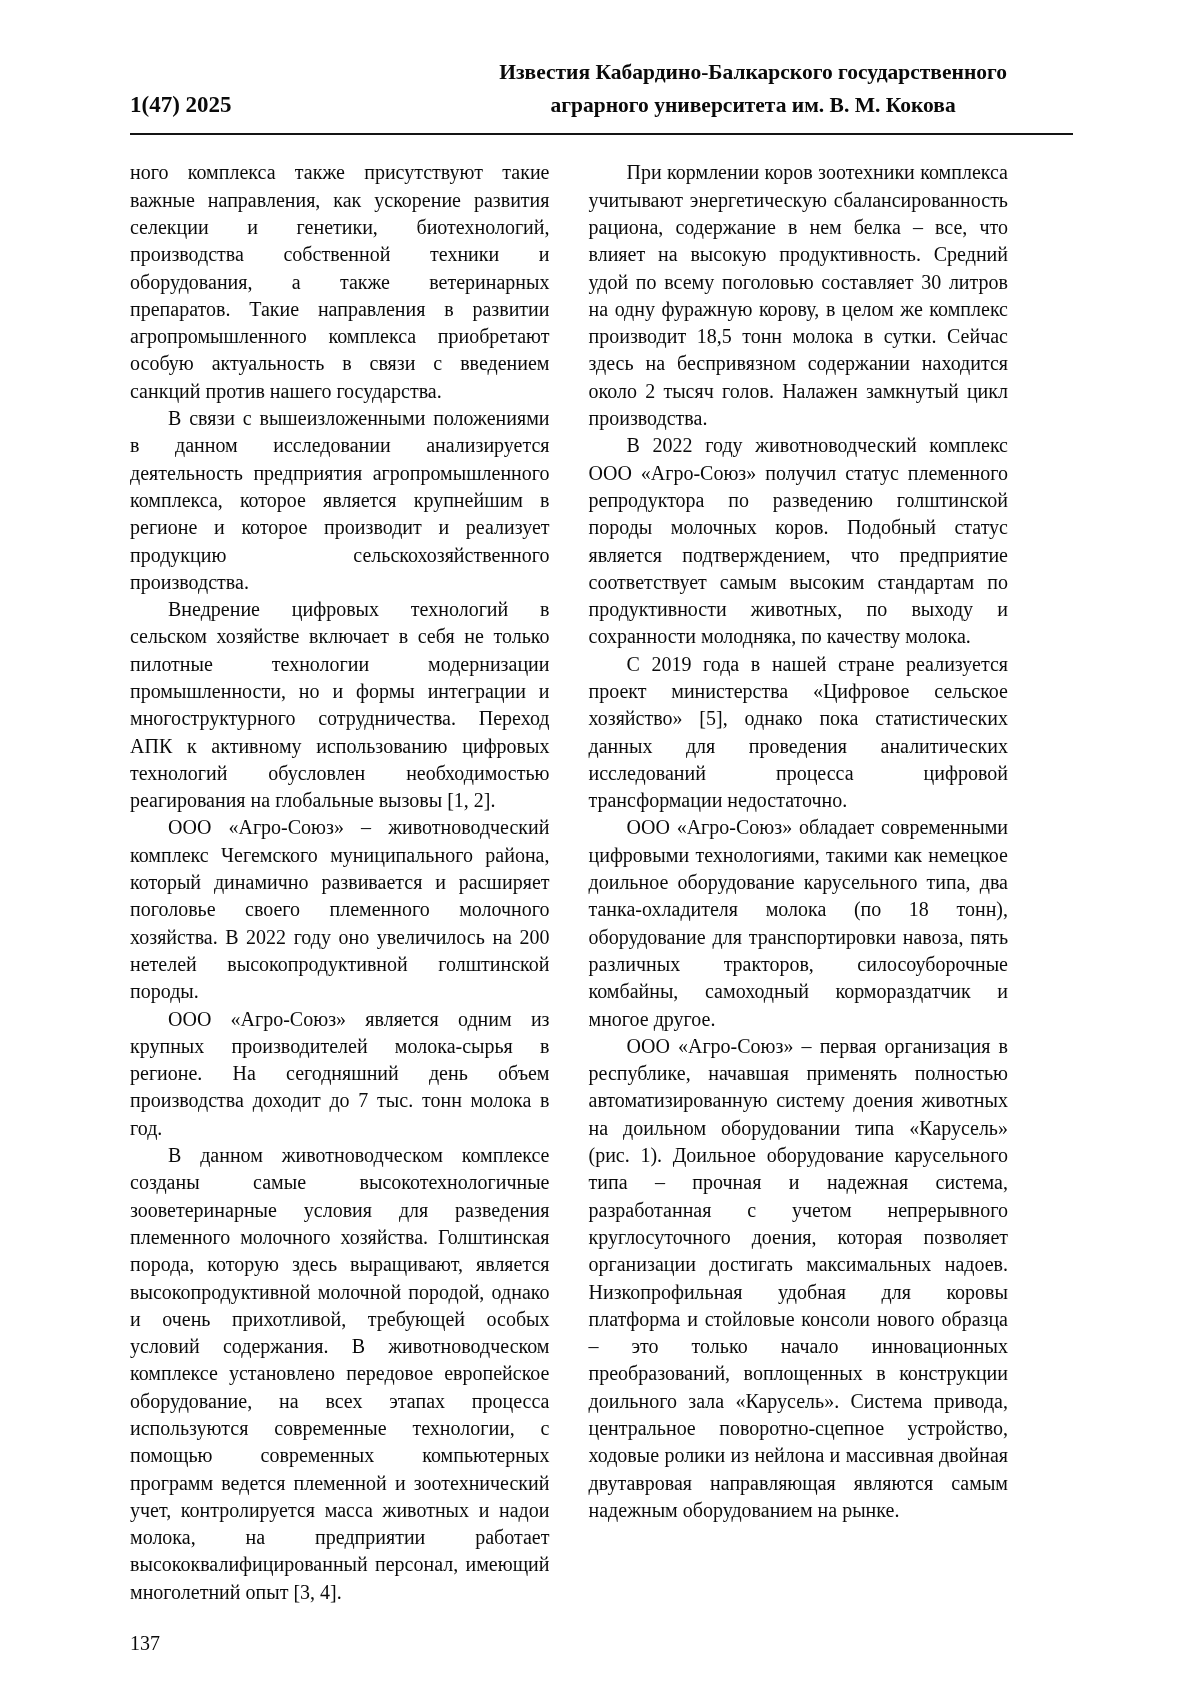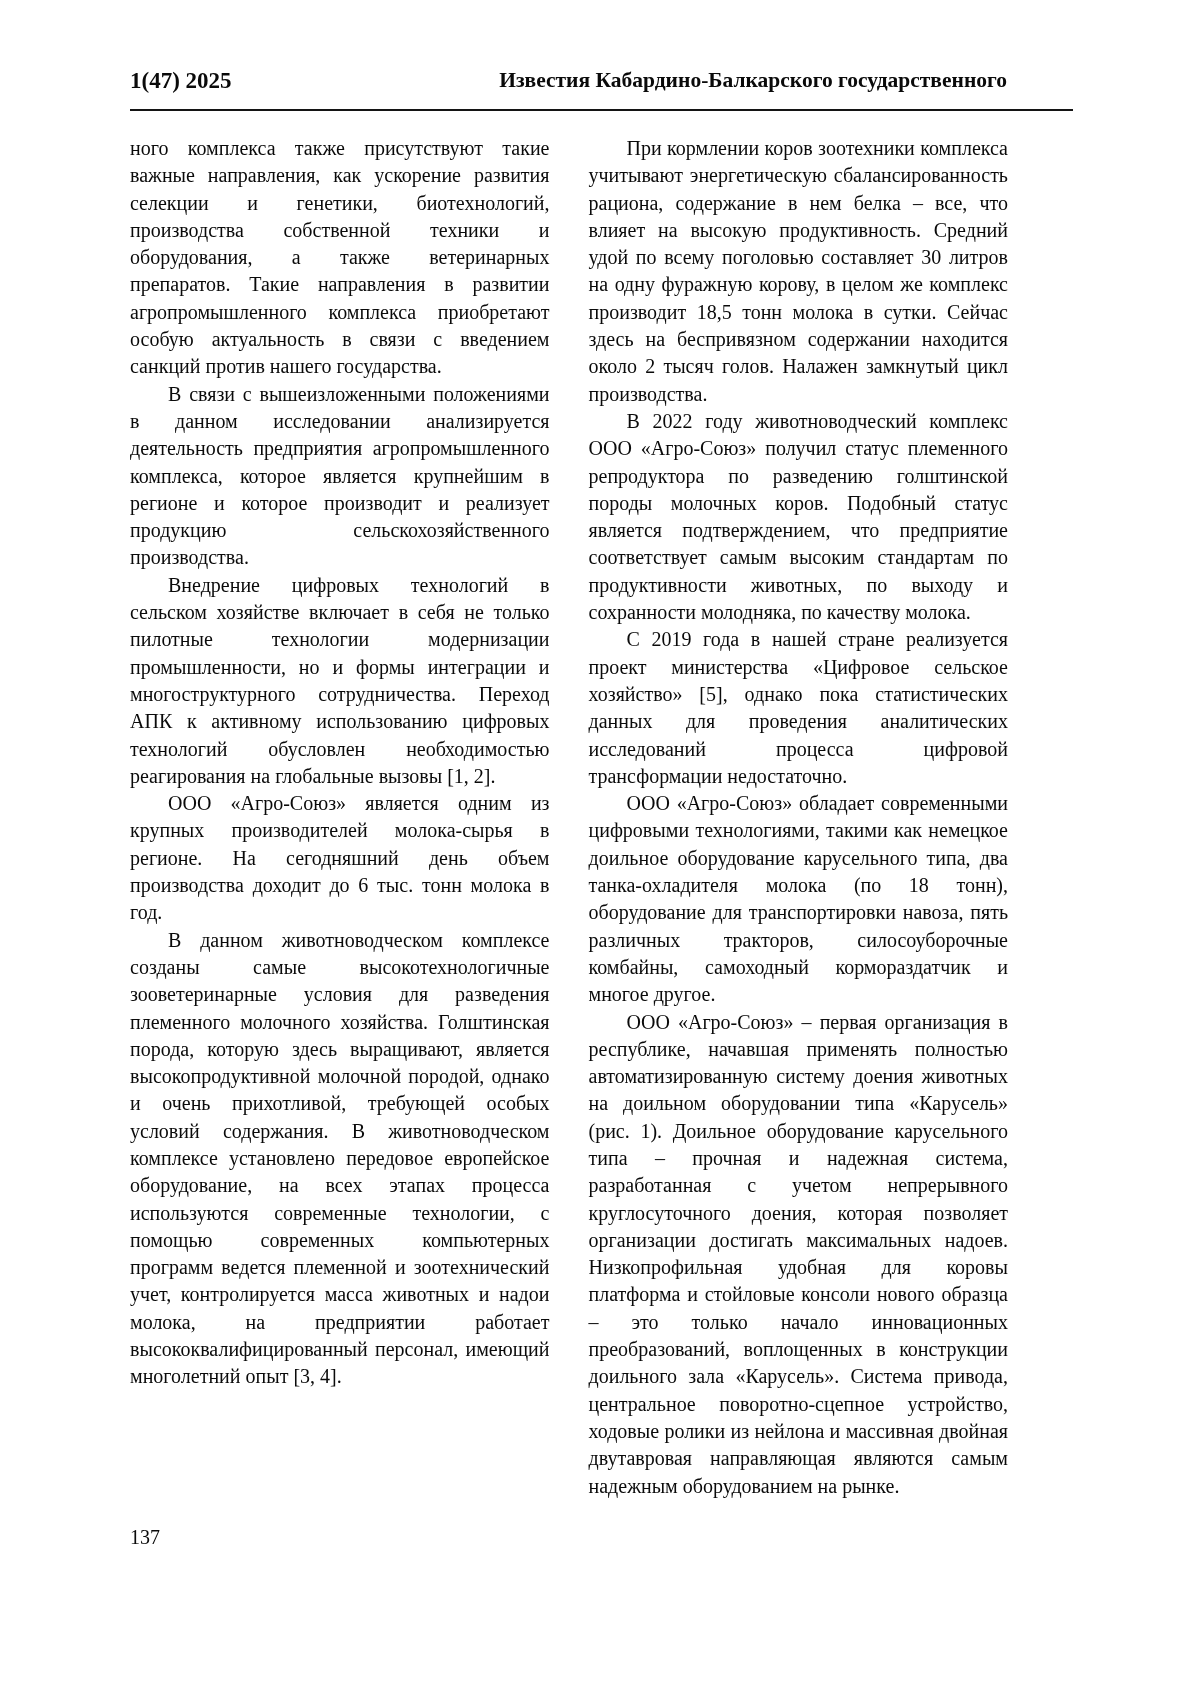--- a/index.html
+++ b/index.html
@@ -67,32 +67,34 @@
 </style>
 </head>
 <body>
 
 <div class="page">
 
   <header class="header">
     <div class="issue">1(47) 2025</div>
     <div class="journal-title">
       <div>Известия Кабардино-Балкарского государственного</div>
+      <div>аграрного университета им. В. М. Кокова</div>
     </div>
   </header>
 
   <div class="rule"></div>
 
   <main class="columns">
 
     <section class="col">
       <p class="no-indent">ного комплекса также присутствуют такие важные направления, как ускорение развития селекции и генетики, биотехнологий, производства собственной техники и оборудования, а также ветеринарных препаратов. Такие направления в развитии агропромышленного комплекса приобретают особую актуальность в связи с введением санкций против нашего государства.</p>
       <p>В связи с вышеизложенными положениями в данном исследовании анализируется деятельность предприятия агропромышленного комплекса, которое является крупнейшим в регионе и которое производит и реализует продукцию сельскохозяйственного производства.</p>
       <p>Внедрение цифровых технологий в сельском хозяйстве включает в себя не только пилотные технологии модернизации промышленности, но и формы интеграции и многоструктурного сотрудничества. Переход АПК к активному использованию цифровых технологий обусловлен необходимостью реагирования на глобальные вызовы [1, 2].</p>
-      <p>ООО «Агро-Союз» является одним из крупных производителей молока-сырья в регионе. На сегодняшний день объем производства доходит до 6 тыс. тонн молока в год.</p>
+      <p>ООО «Агро-Союз» – животноводческий комплекс Чегемского муниципального района, который динамично развивается и расширяет поголовье своего племенного молочного хозяйства. В 2022 году оно увеличилось на 200 нетелей высокопродуктивной голштинской породы.</p>
+      <p>ООО «Агро-Союз» является одним из крупных производителей молока-сырья в регионе. На сегодняшний день объем производства доходит до 7 тыс. тонн молока в год.</p>
       <p>В данном животноводческом комплексе созданы самые высокотехнологичные зооветеринарные условия для разведения племенного молочного хозяйства. Голштинская порода, которую здесь выращивают, является высокопродуктивной молочной породой, однако и очень прихотливой, требующей особых условий содержания. В животноводческом комплексе установлено передовое европейское оборудование, на всех этапах процесса используются современные технологии, с помощью современных компьютерных программ ведется племенной и зоотехнический учет, контролируется масса животных и надои молока, на предприятии работает высококвалифицированный персонал, имеющий многолетний опыт [3, 4].</p>
     </section>
 
     <section class="col">
       <p>При кормлении коров зоотехники комплекса учитывают энергетическую сбалансированность рациона, содержание в нем белка – все, что влияет на высокую продуктивность. Средний удой по всему поголовью составляет 30 литров на одну фуражную корову, в целом же комплекс производит 18,5 тонн молока в сутки. Сейчас здесь на беспривязном содержании находится около 2 тысяч голов. Налажен замкнутый цикл производства.</p>
       <p>В 2022 году животноводческий комплекс ООО «Агро-Союз» получил статус племенного репродуктора по разведению голштинской породы молочных коров. Подобный статус является подтверждением, что предприятие соответствует самым высоким стандартам по продуктивности животных, по выходу и сохранности молодняка, по качеству молока.</p>
       <p>С 2019 года в нашей стране реализуется проект министерства «Цифровое сельское хозяйство» [5], однако пока статистических данных для проведения аналитических исследований процесса цифровой трансформации недостаточно.</p>
       <p>ООО «Агро-Союз» обладает современными цифровыми технологиями, такими как немецкое доильное оборудование карусельного типа, два танка-охладителя молока (по 18 тонн), оборудование для транспортировки навоза, пять различных тракторов, силосоуборочные комбайны, самоходный кормораздатчик и многое другое.</p>
       <p>ООО «Агро-Союз» – первая организация в республике, начавшая применять полностью автоматизированную систему доения животных на доильном оборудовании типа «Карусель» (рис. 1). Доильное оборудование карусельного типа – прочная и надежная система, разработанная с учетом непрерывного круглосуточного доения, которая позволяет организации достигать максимальных надоев. Низкопрофильная удобная для коровы платформа и стойловые консоли нового образца – это только начало инновационных преобразований, воплощенных в конструкции доильного зала «Карусель». Система привода, центральное поворотно-сцепное устройство, ходовые ролики из нейлона и массивная двойная двутавровая направляющая являются самым надежным оборудованием на рынке.</p>
     </section>

